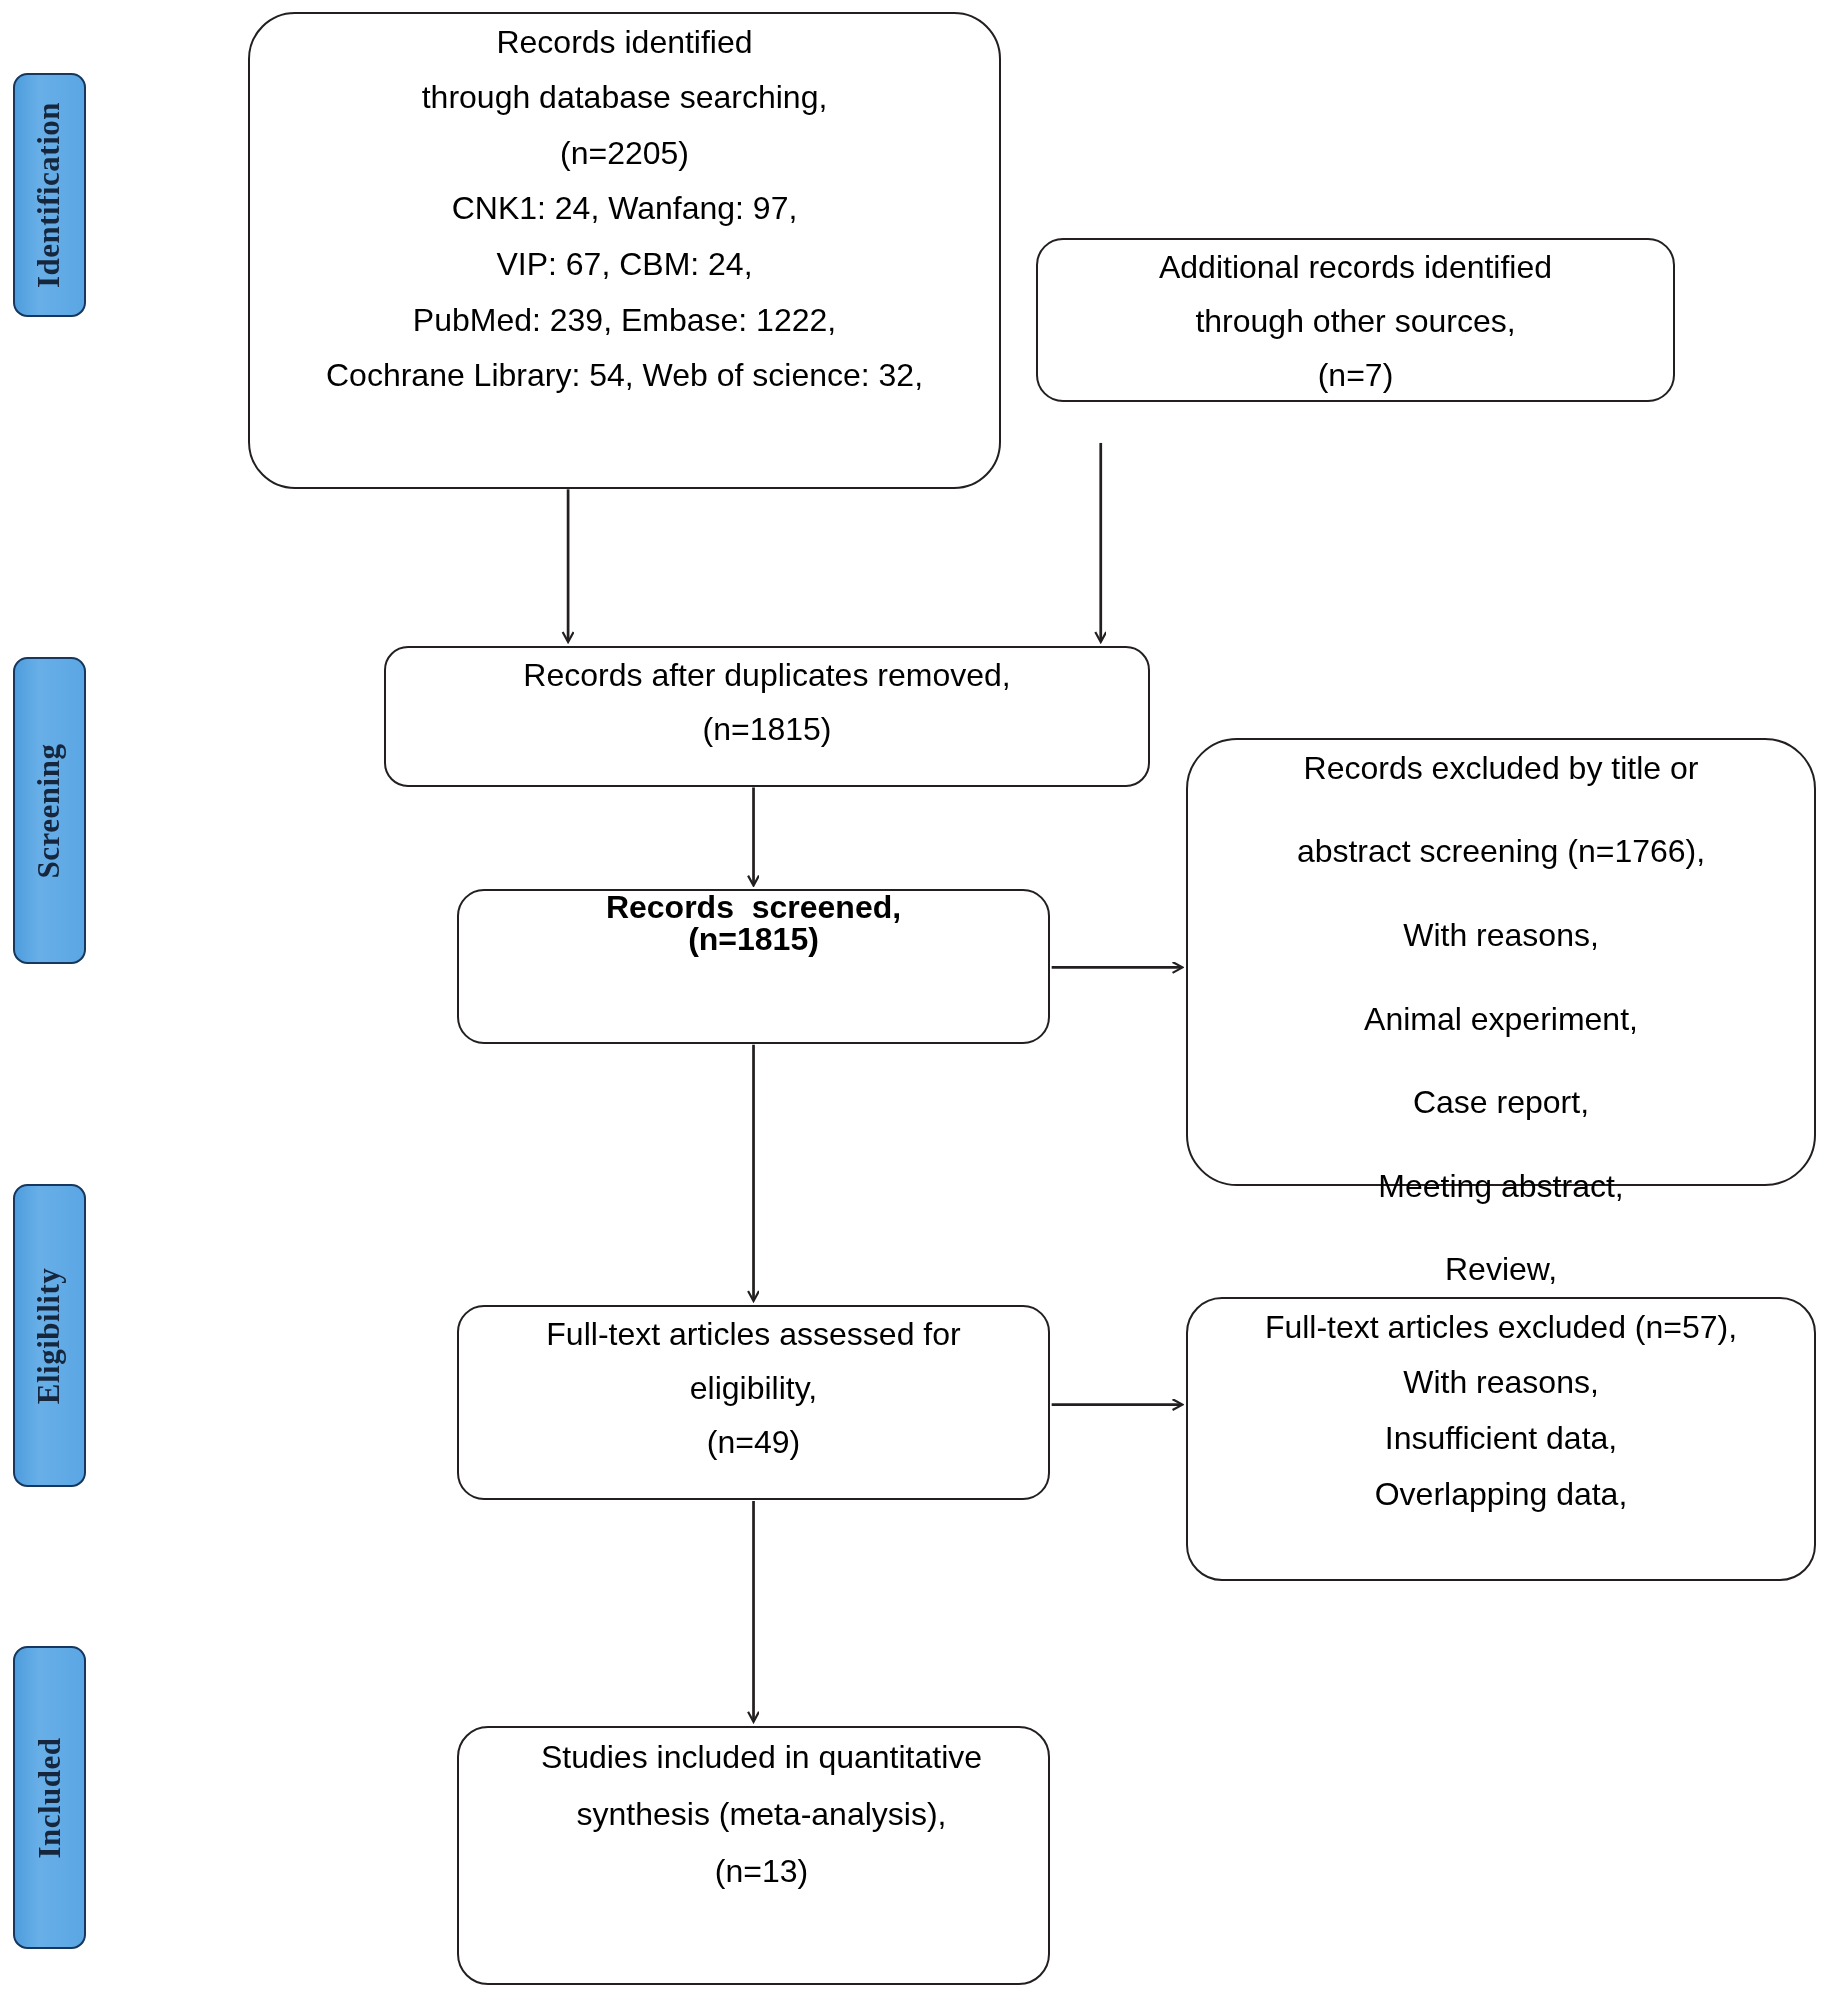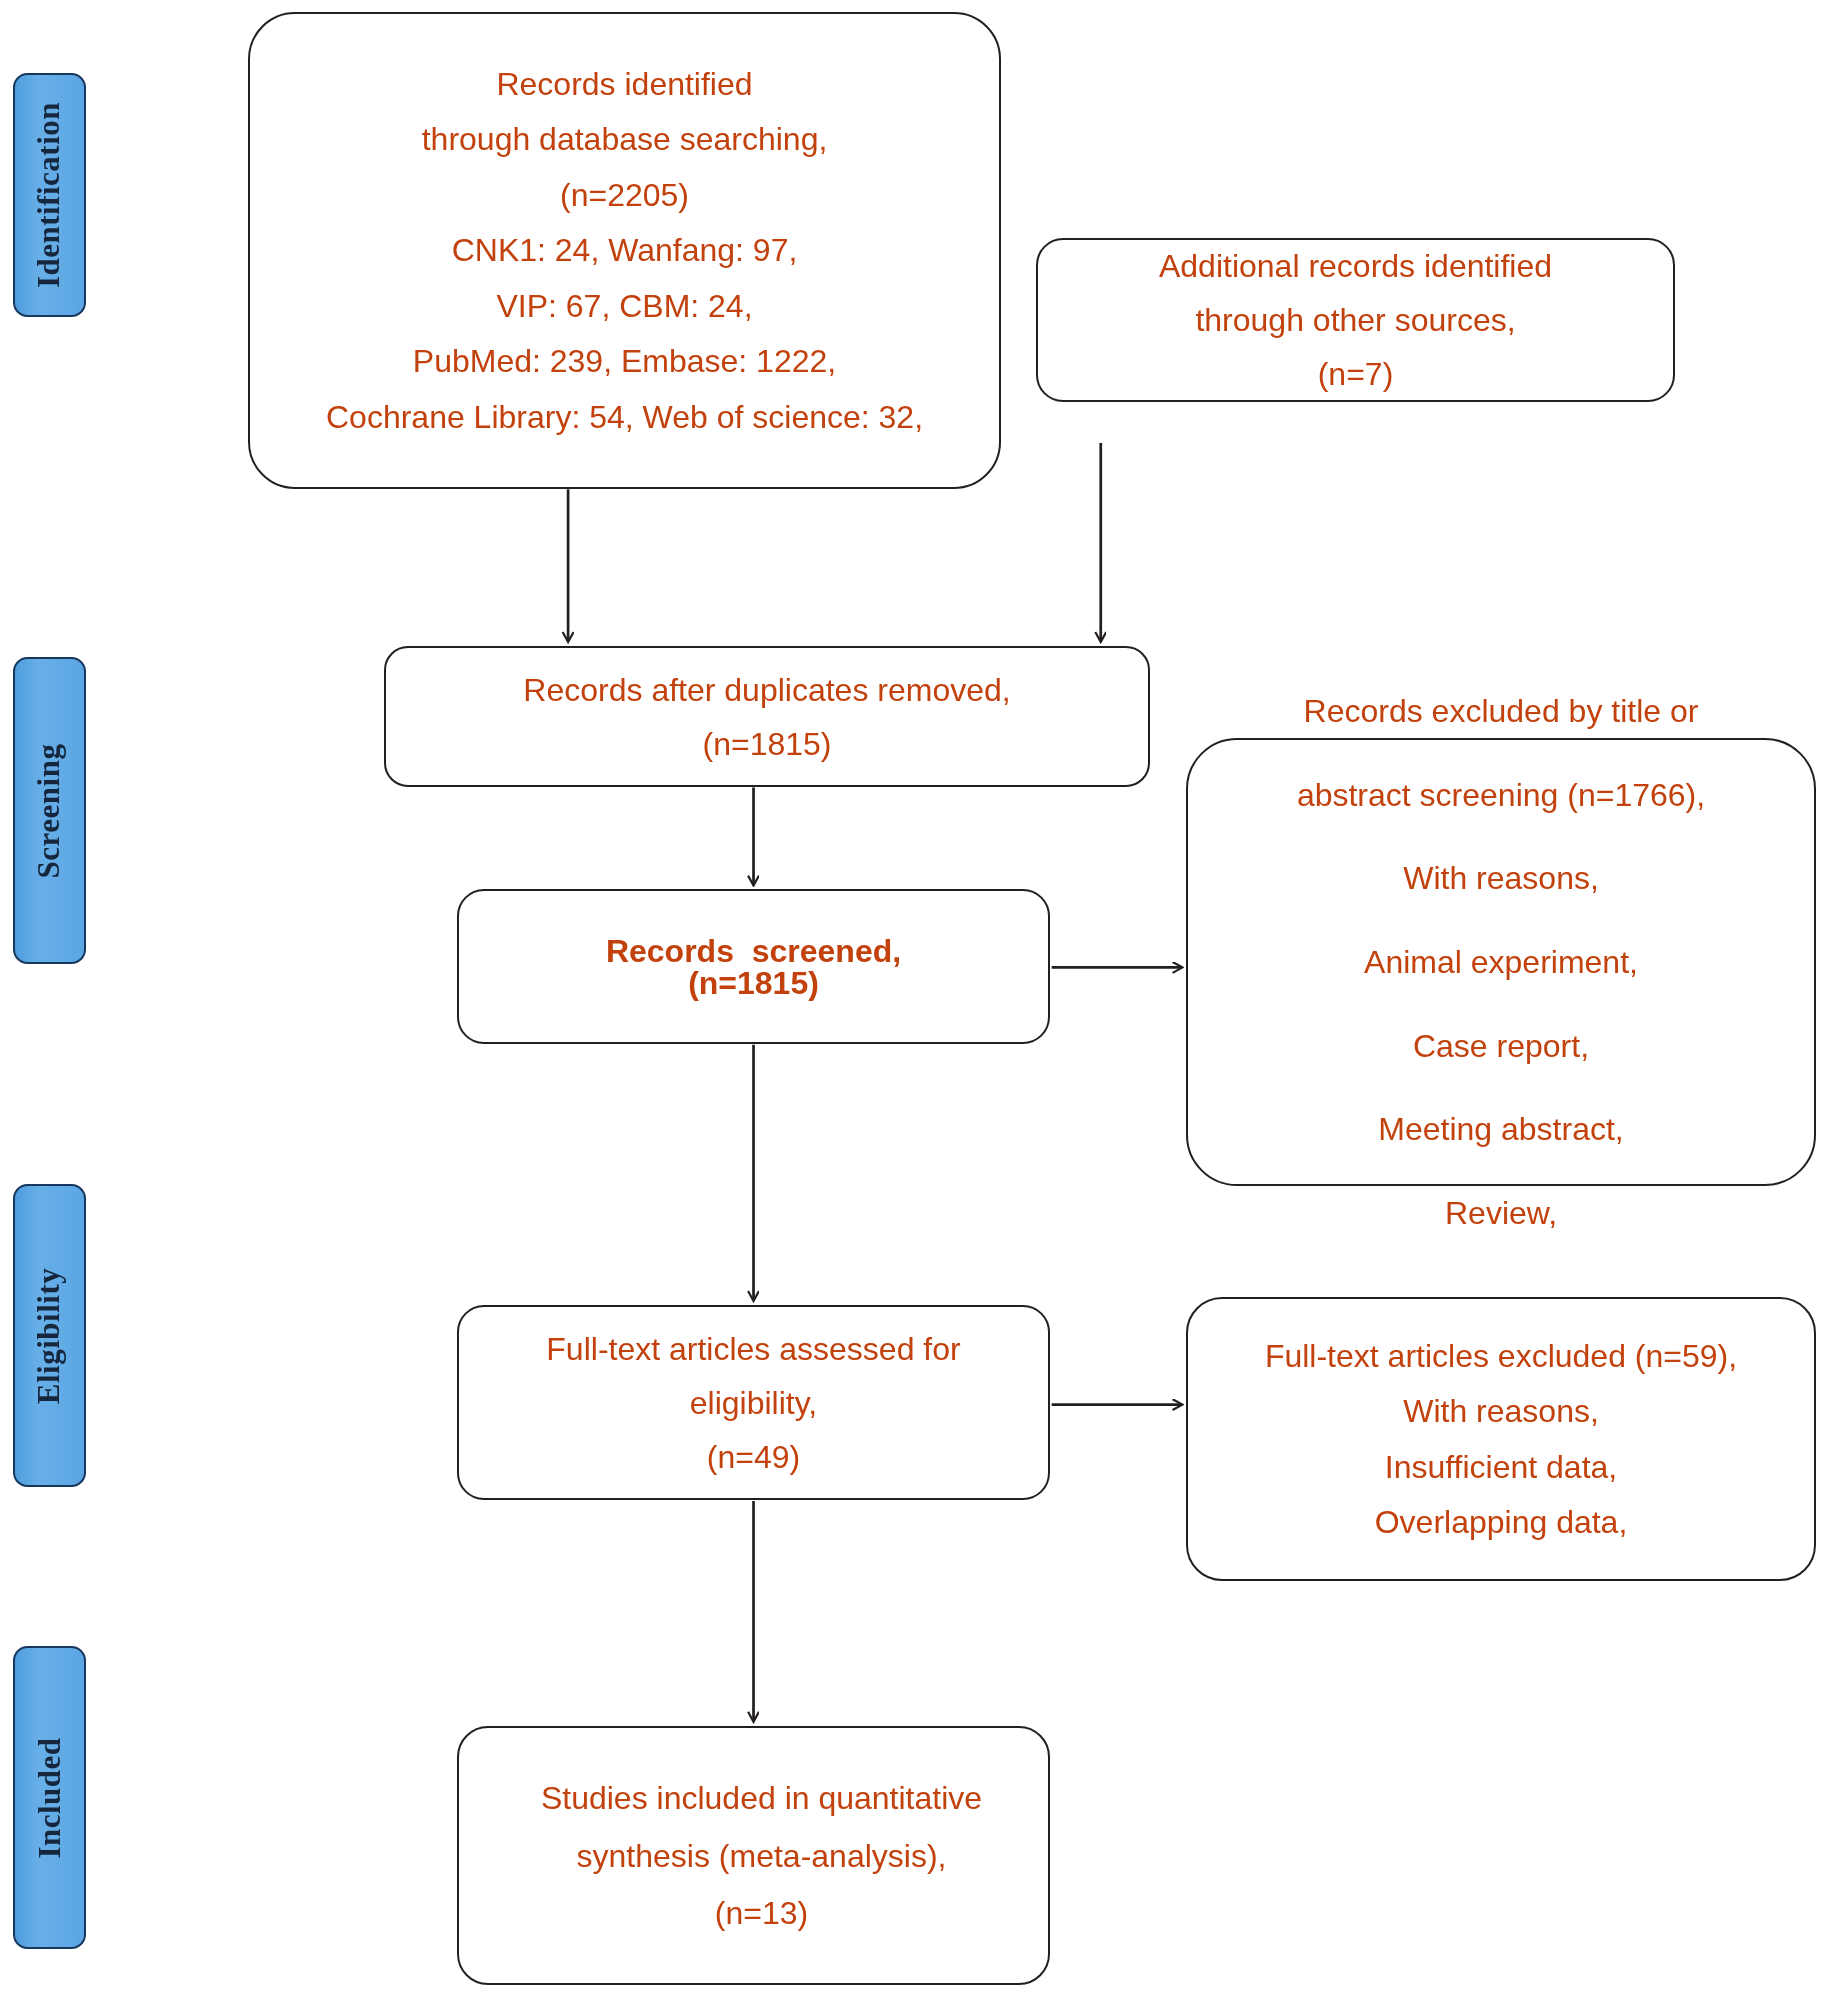--- a/index.html
+++ b/index.html
@@ -49,23 +49,23 @@
 
   
   .flow-box {
     position: absolute;
     border: 2.7px solid #231f20;
     background: #ffffff;
     box-sizing: border-box;
     display: flex;
     flex-direction: column;
     align-items: center;
-    justify-content: center;
+    justify-content: flex-start;
     text-align: center;
-    color: #c2410c;
+    color: #000000;
     font-family: "Liberation Sans", sans-serif;
   }
   .flow-box .line {
     display: block;
     white-space: pre;
     line-height: 1.0;
   }
 
   
   #box-identified       { left: 248px;  top: 11.8px;   width: 753px;  height: 477px;  border-radius: 47px; font-size: 32px; }
@@ -173,21 +173,21 @@
     <span class="line">Review,</span>
   </div>
 
   <div class="flow-box" id="box-fulltext">
     <span class="line">Full-text articles assessed for</span>
     <span class="line">eligibility,</span>
     <span class="line">(n=49)</span>
   </div>
 
   <div class="flow-box" id="box-excluded-full">
-    <span class="line">Full-text articles excluded (n=59),</span>
+    <span class="line">Full-text articles excluded (n=57),</span>
     <span class="line">With reasons,</span>
     <span class="line">Insufficient data,</span>
     <span class="line">Overlapping data,</span>
   </div>
 
   <div class="flow-box" id="box-included">
     <span class="line">Studies included in quantitative</span>
     <span class="line">synthesis (meta-analysis),</span>
     <span class="line">(n=13)</span>
   </div>

